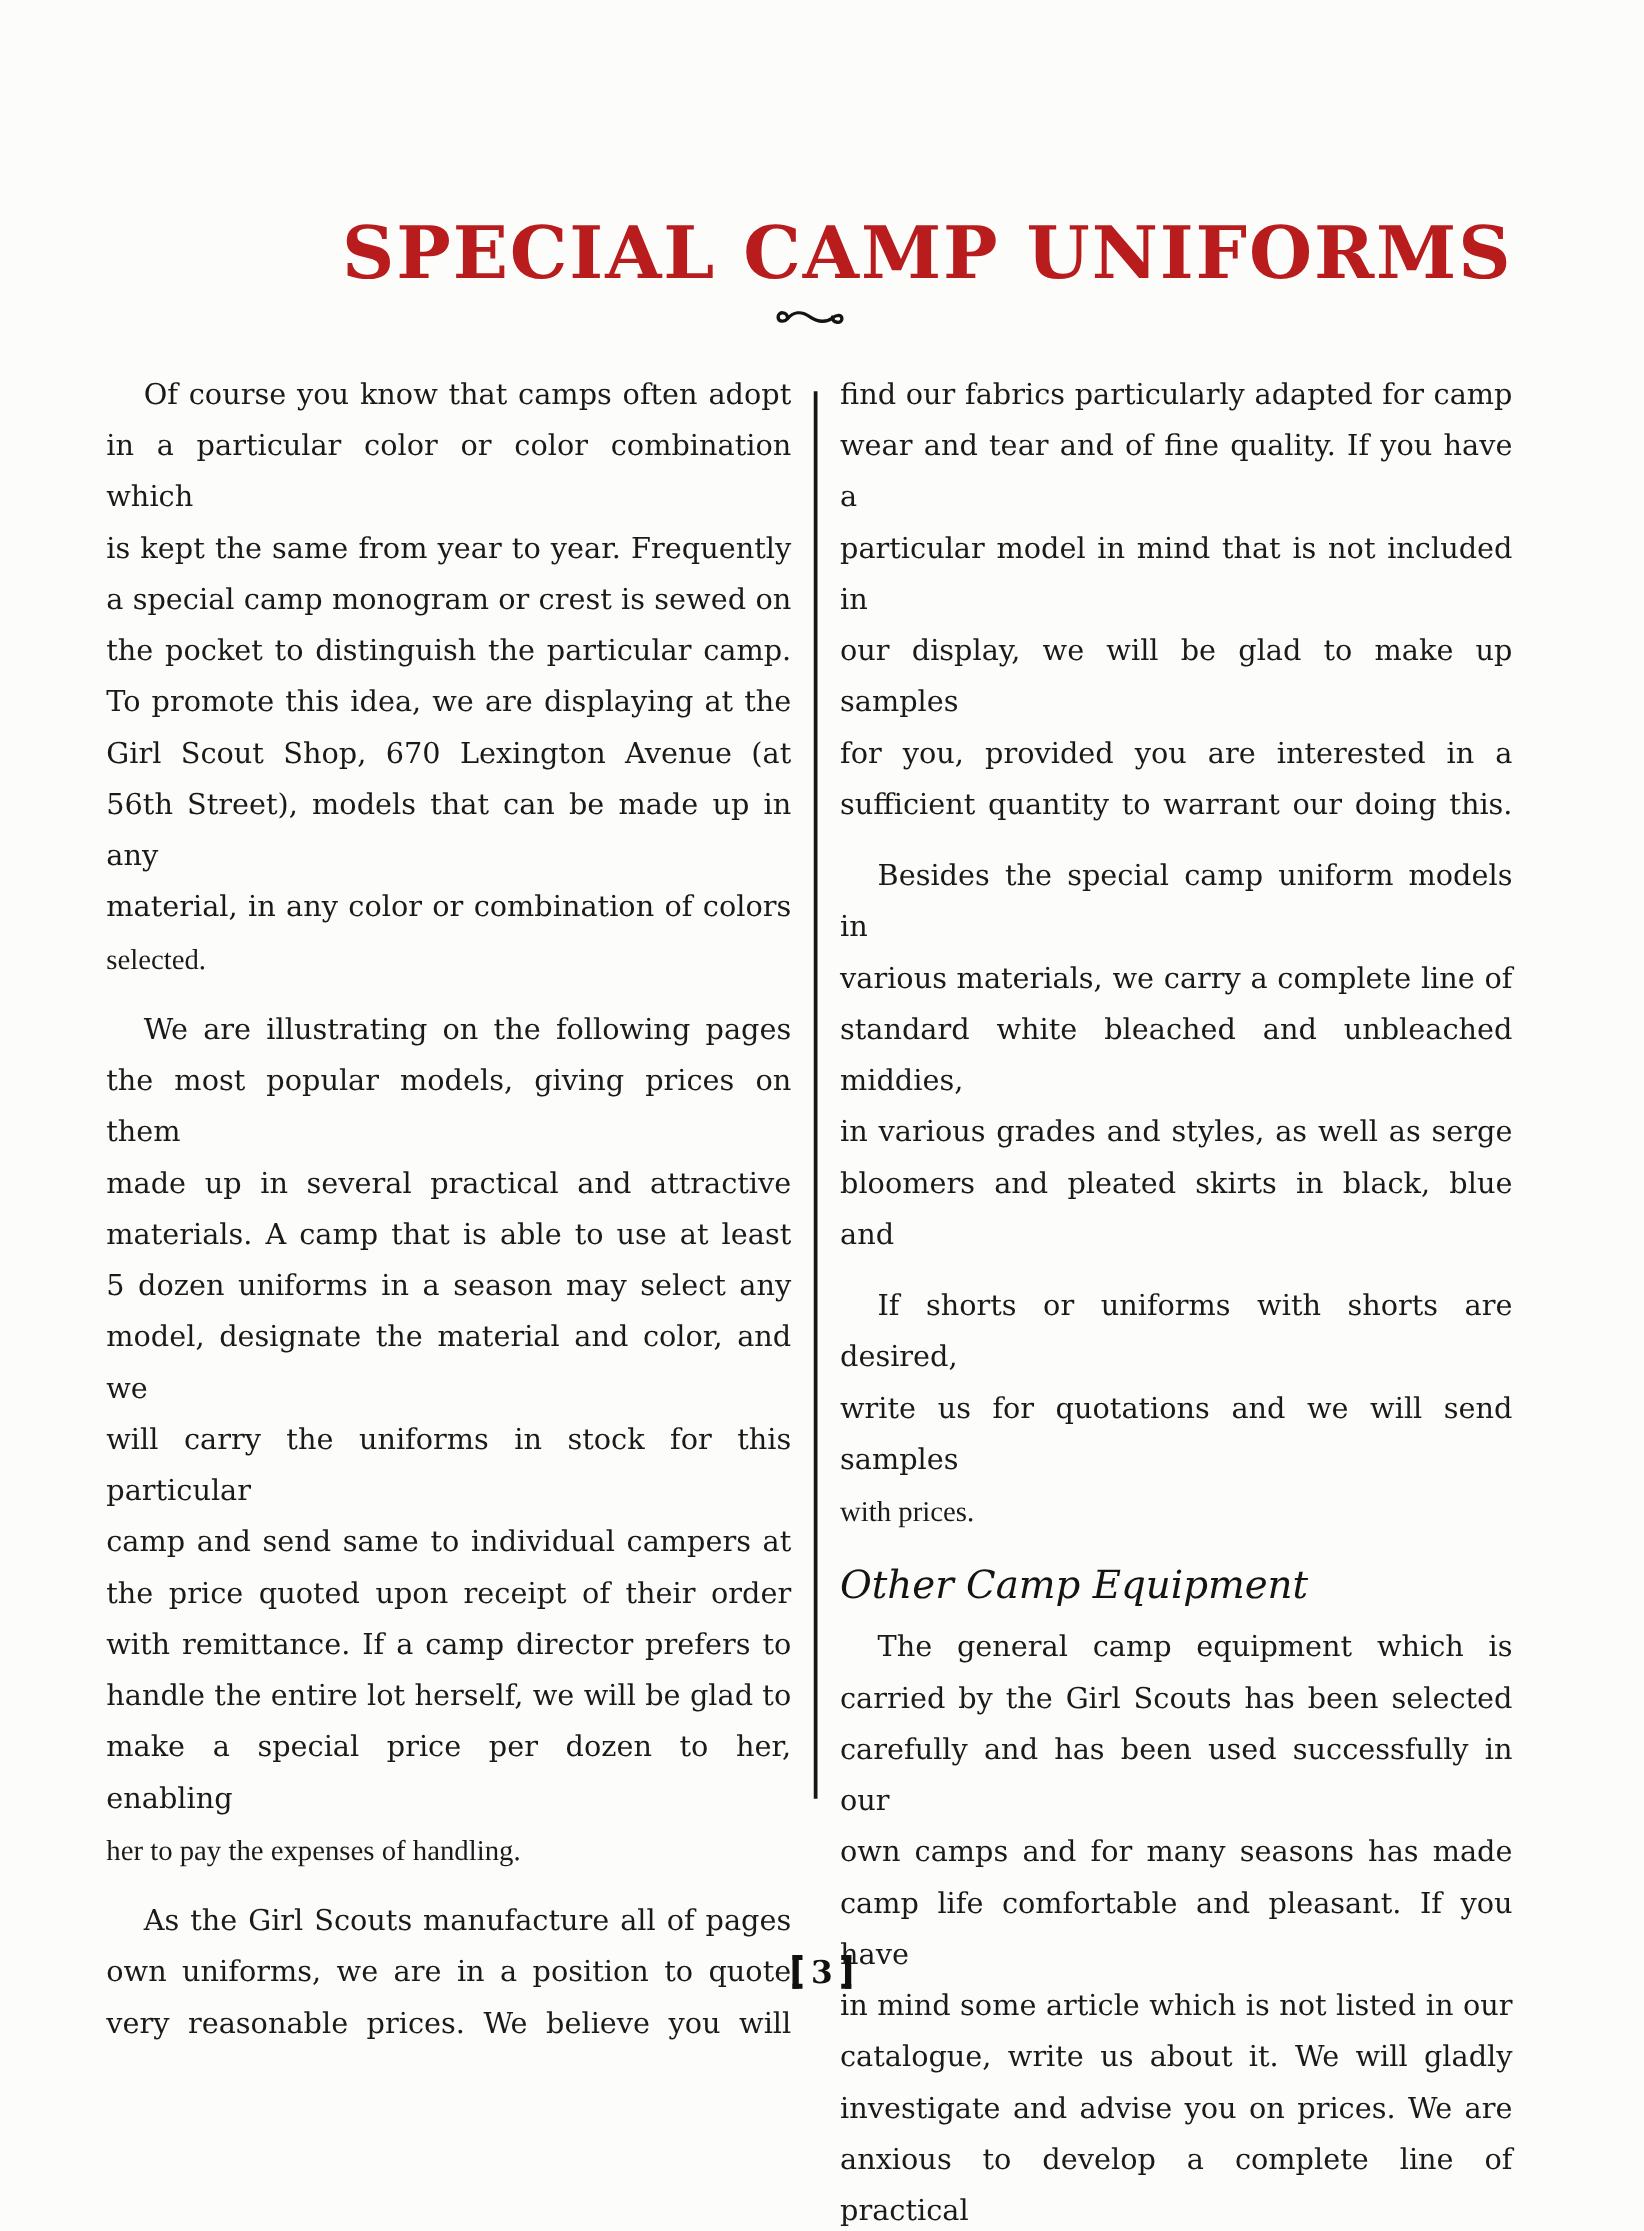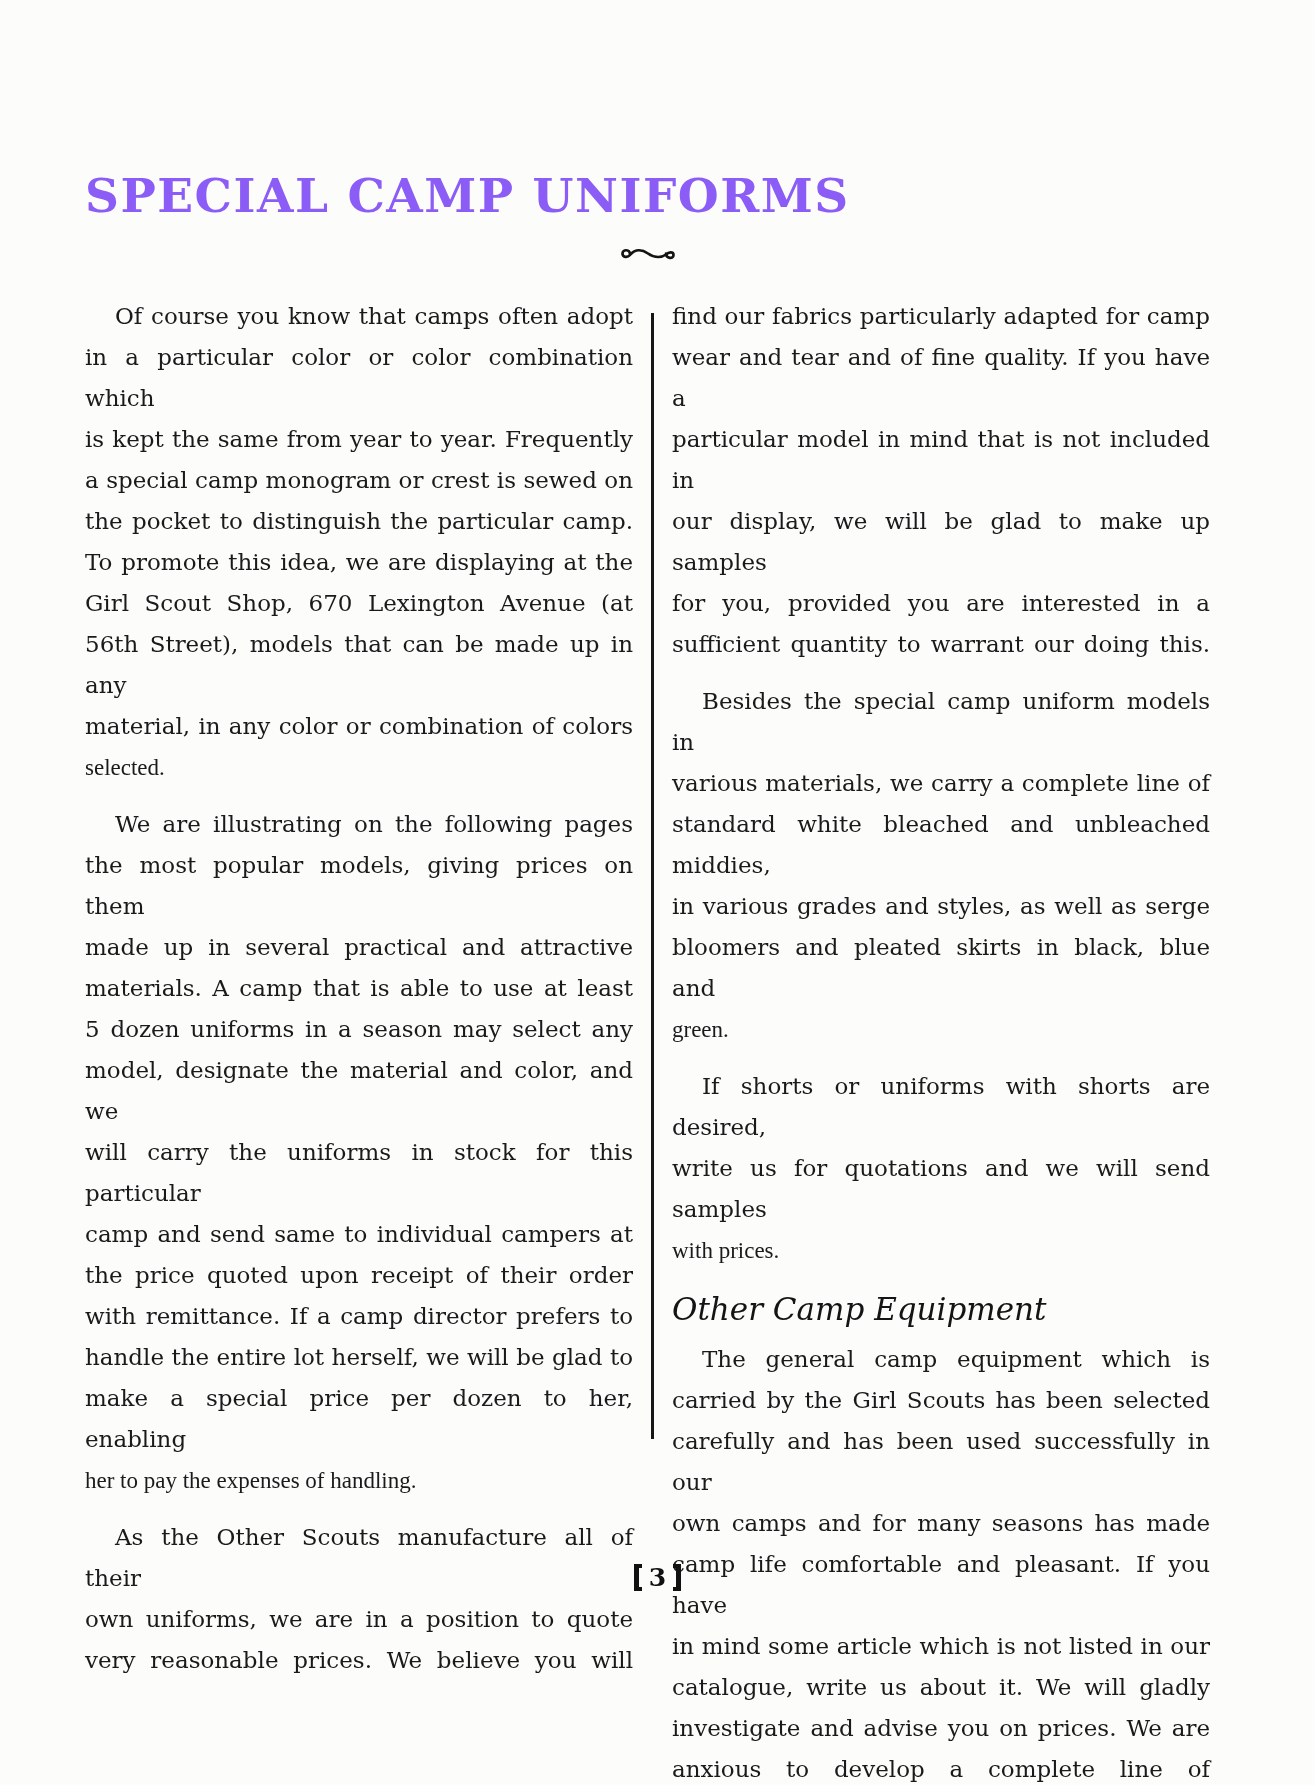--- a/index.html
+++ b/index.html
@@ -14,25 +14,25 @@
     margin:0 auto;
     background:#fcfcfb;
     color:#161616;
     overflow:hidden;
   }
   .page-title{
     position:absolute;
     top:168px;
     left:85px;
     width:1125px;
-    text-align:left;
-    font-size:47px;
+    text-align:right;
+    font-size:58px;
     font-weight:bold;
     letter-spacing:1.5px;
-    color:#8b5cf6;
+    color:#b91c1c;
     white-space:nowrap;
   }
   .ornament-wrap{
     position:absolute;
     top:244px;
     left:85px;
     width:1125px;
     text-align:center;
   }
   .ornament-wrap svg{display:inline-block;}
@@ -135,21 +135,21 @@
         <div class="line">model, designate the material and color, and we</div>
         <div class="line">will carry the uniforms in stock for this particular</div>
         <div class="line">camp and send same to individual campers at</div>
         <div class="line">the price quoted upon receipt of their order</div>
         <div class="line">with remittance.  If a camp director prefers to</div>
         <div class="line">handle the entire lot herself, we will be glad to</div>
         <div class="line">make a special price per dozen to her, enabling</div>
         <div class="line ragged">her to pay the expenses of handling.</div>
       </div>
       <div class="para">
-        <div class="line indent">As the Other Scouts manufacture all of their</div>
+        <div class="line indent">As the Girl Scouts manufacture all of pages</div>
         <div class="line">own uniforms, we are in a position to quote</div>
         <div class="line">very reasonable prices.  We believe you will</div>
       </div>
     </div>
 
   <div class="divider"></div>
 
   <div class="column right">
       <div class="para">
         <div class="line">find our fabrics particularly adapted for camp</div>
@@ -158,21 +158,20 @@
         <div class="line">our display, we will be glad to make up samples</div>
         <div class="line">for you, provided you are interested in a</div>
         <div class="line">sufficient quantity to warrant our doing this.</div>
       </div>
       <div class="para">
         <div class="line indent">Besides the special camp uniform models in</div>
         <div class="line">various materials, we carry a complete line of</div>
         <div class="line">standard white bleached and unbleached middies,</div>
         <div class="line">in various grades and styles, as well as serge</div>
         <div class="line">bloomers and pleated skirts in black, blue and</div>
-        <div class="line ragged">green.</div>
       </div>
       <div class="para">
         <div class="line indent">If shorts or uniforms with shorts are desired,</div>
         <div class="line">write us for quotations and we will send samples</div>
         <div class="line ragged">with prices.</div>
       </div>
       <div class="col-heading">Other Camp Equipment</div>
       <div class="para">
         <div class="line indent">The general camp equipment which is</div>
         <div class="line">carried by the Girl Scouts has been selected</div>

